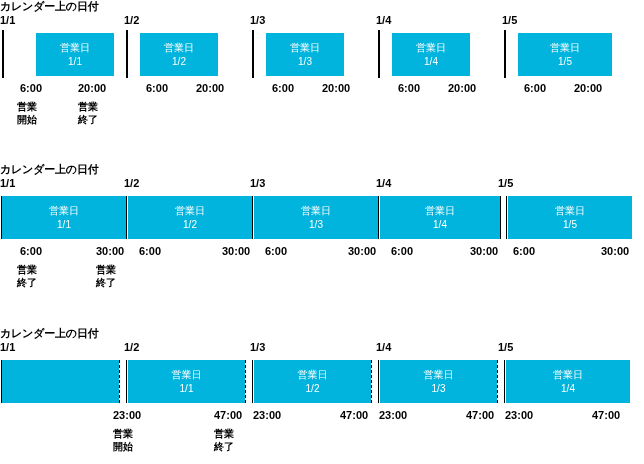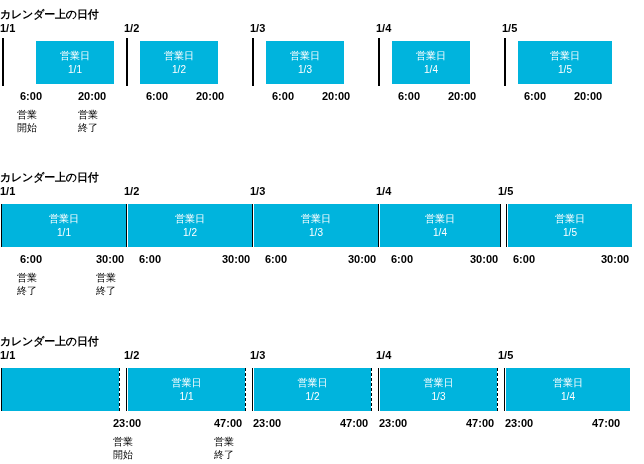--- a/index.html
+++ b/index.html
@@ -13,21 +13,20 @@
     position: relative;
     font-family: "Liberation Sans", "DejaVu Sans", sans-serif;
     color: #000000;
     overflow: hidden;
   }
 
   .section {
     position: absolute;
     left: 0;
     width: 560px;
-    margin-top: 8px;
   }
 
   .section-title {
     position: absolute;
     left: 0;
     top: 0;
     font-size: 11px;
     font-weight: bold;
     line-height: 13px;
     white-space: nowrap;
@@ -84,21 +83,21 @@
     font-size: 11px;
     font-weight: bold;
     line-height: 13px;
     white-space: nowrap;
   }
 
   
   .caption {
     position: absolute;
     font-size: 10px;
-    font-weight: normal;
+    font-weight: bold;
     line-height: 13px;
     white-space: nowrap;
   }
   .caption span { display: block; }
 </style>
 </head>
 <body>
 
 <div class="section" style="top:0px;height:160px;">
 

